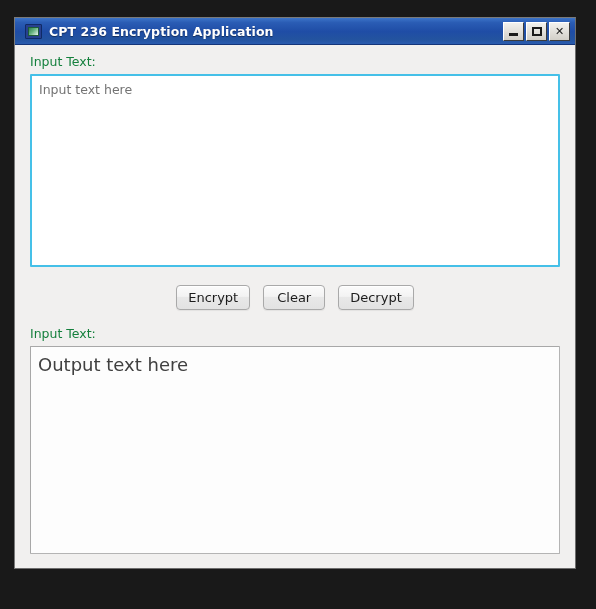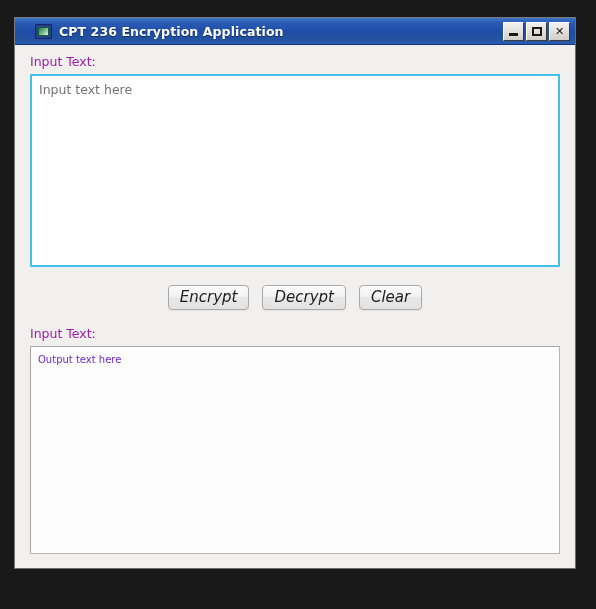--- a/index.html
+++ b/index.html
@@ -47,21 +47,21 @@
     height: 27px;
     flex: 0 0 27px;
     background: linear-gradient(to bottom,
         #3c74c8 0%,
         #2a5cb4 18%,
         #1f4da6 52%,
         #23539f 82%,
         #2a5cb0 100%);
     display: flex;
     align-items: center;
-    padding: 0 3px 0 20px;
+    padding: 0 3px 0 10px;
     box-sizing: border-box;
     position: relative;
     border-bottom: 1px solid #14357a;
   }
 
   .title-icon {
     width: 17px;
     height: 15px;
     flex: 0 0 17px;
     margin-right: 7px;
@@ -146,21 +146,21 @@
     flex: 1 1 auto;
     background: #f1f0ef;
     padding: 10px 15px 14px 15px;
     box-sizing: border-box;
     display: flex;
     flex-direction: column;
   }
 
   .field-label {
     font-size: 12.5px;
-    color: #a21caf;
+    color: #15803d;
     font-family: "DejaVu Sans", sans-serif;
     margin-bottom: 5px;
     line-height: 1.1;
     user-select: none;
   }
 
   
   #input-text {
     width: 100%;
     height: 193px;
@@ -191,45 +191,44 @@
     height: 25px;
     padding: 0 11px;
     background: linear-gradient(to bottom,
         #fbfbfb 0%,
         #f3f3f3 45%,
         #e8e8e8 50%,
         #e2e2e2 100%);
     border: 1px solid #a9a9a9;
     border-radius: 4px;
     font-family: "DejaVu Sans", sans-serif;
-    font-size: 15px;
+    font-size: 13px;
     color: #1c1c1c;
     cursor: default;
     box-shadow: 0 1px 0 rgba(255,255,255,0.85) inset,
                 0 1px 1px rgba(0,0,0,0.06);
     white-space: nowrap;
     line-height: 1;
-    font-style: italic;
   }
 
   
   #output-text {
     width: 100%;
     flex: 1 1 auto;
     min-height: 180px;
     box-sizing: border-box;
     background: #fdfdfd;
     border: 1px solid #b4b4b4;
     border-top-color: #a8a8a8;
     border-left-color: #a8a8a8;
     border-radius: 1px;
     padding: 6px 7px;
     font-family: "DejaVu Sans", sans-serif;
-    font-size: 10px;
-    color: #6d28d9;
+    font-size: 18px;
+    color: #404040;
     resize: none;
     outline: none;
     line-height: 1.35;
     overflow: auto;
   }
 </style>
 </head>
 <body>
 
 <div id="desktop">
@@ -254,22 +253,22 @@
     </div>
 
     <div id="window-body">
 
       <div class="field-label">Input Text:</div>
 
       <textarea id="input-text" spellcheck="false" placeholder="Input text here" style="">Input text here</textarea>
 
       <div id="button-row">
         <button class="action-button">Encrypt</button>
+        <button class="action-button">Clear</button>
         <button class="action-button">Decrypt</button>
-        <button class="action-button">Clear</button>
       </div>
 
       <div class="field-label">Input Text:</div>
 
       <textarea id="output-text" spellcheck="false" placeholder="Output text here" style="">Output text here</textarea>
 
     </div>
   </div>
 </div>
 

